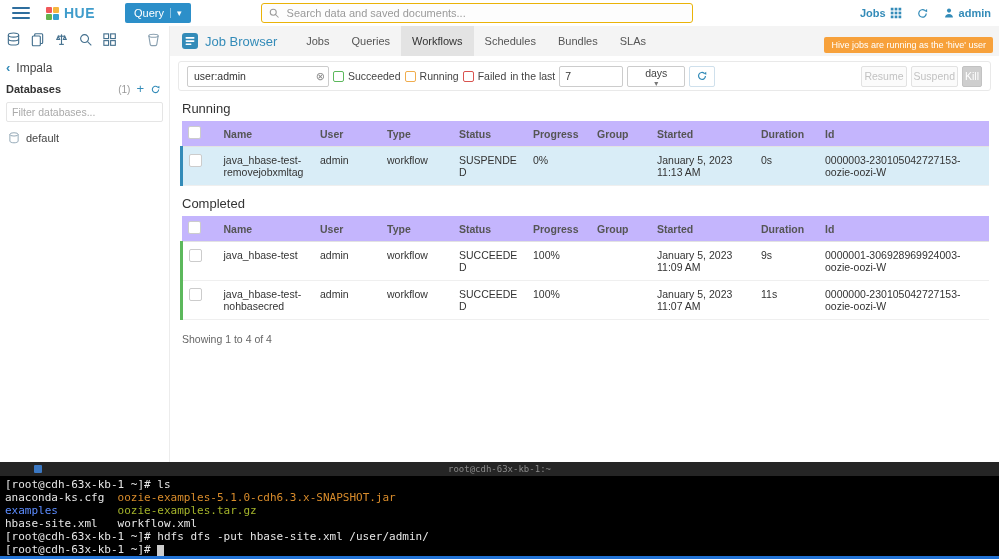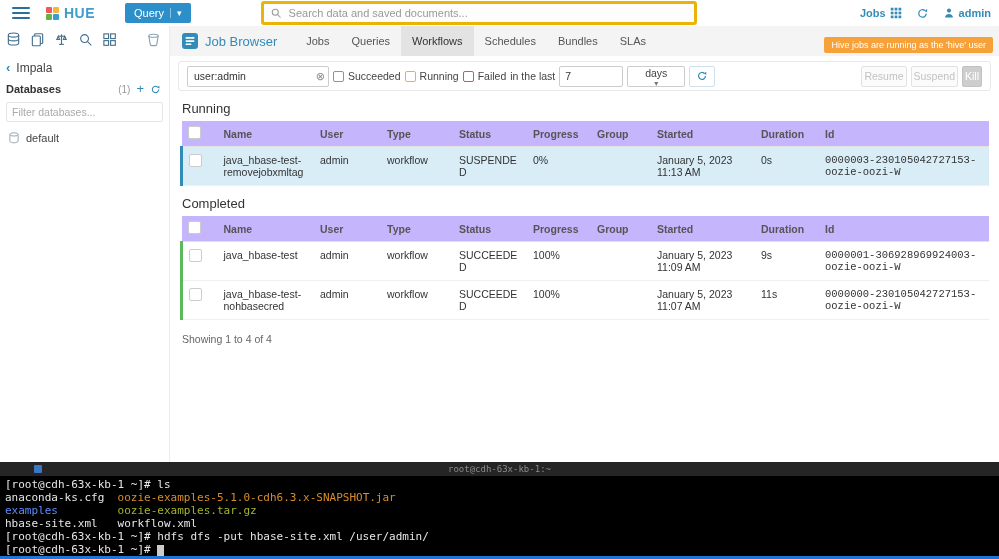--- a/index.html
+++ b/index.html
@@ -8,21 +8,21 @@
   .topbar{position:absolute;top:0;left:0;right:0;height:26px;background:#fff;display:flex;align-items:center;padding:0 8px;box-sizing:border-box;z-index:5;}
   .hamburger{width:18px;display:flex;flex-direction:column;gap:3px;cursor:pointer;margin-left:4px;}
   .hamburger span{height:2px;background:#2e6e9e;border-radius:1px;}
   .logo{display:flex;align-items:center;gap:5px;margin-left:16px;cursor:pointer;}
   .logo-dots{display:grid;grid-template-columns:6px 6px;grid-gap:1px;}
   .logo-dots i{width:6px;height:6px;border-radius:1px;display:block;}
   .ld1{background:#f0585a;} .ld2{background:#f6b53d;} .ld3{background:#63b34d;} .ld4{background:#35a0d0;}
   .logo-text{font-size:14px;font-weight:bold;color:#3f9ccb;letter-spacing:.5px;}
   .query-btn{margin-left:30px;height:20px;background:#2c8fc9;color:#fff;border:none;border-radius:2px;font-size:11px;display:flex;align-items:center;gap:6px;padding:0 9px;cursor:pointer;font-family:inherit;}
   .query-btn .caret{border-left:1px solid rgba(255,255,255,.45);padding-left:6px;font-size:9px;}
-  .search{margin-left:70px;width:418px;height:18px;border:3px solid #eab308;border-radius:3px;background:#fdfdfd;display:flex;align-items:center;padding:0 6px;gap:5px;}
+  .search{margin-left:70px;width:418px;height:18px;border:1px solid #eab308;border-radius:3px;background:#fdfdfd;display:flex;align-items:center;padding:0 6px;gap:5px;}
   .search input{border:none;outline:none;background:transparent;flex:1;font-size:11px;color:#666;font-family:inherit;}
   .search input::placeholder{color:#9a9a9a;}
   .top-right{margin-left:auto;display:flex;align-items:center;gap:14px;color:#338bb8;font-size:11px;font-weight:bold;}
   .top-link{display:flex;align-items:center;gap:4px;cursor:pointer;}
   
   .sidebar{position:absolute;top:26px;left:0;width:170px;height:436px;background:#fff;border-right:1px solid #ececec;box-sizing:border-box;}
   .side-icons{display:flex;align-items:center;gap:9px;padding:6px 8px 6px 6px;}
   .side-icons .sp{margin-left:auto;}
   .sic{fill:none;stroke:#44708e;stroke-width:1.2;}
   .sicg{fill:none;stroke:#8aa0b0;stroke-width:1.2;}
@@ -59,21 +59,21 @@
   .refresh-btn{width:26px;height:21px;border:1px solid #cfe0ec;background:#fff;border-radius:2px;display:flex;align-items:center;justify-content:center;cursor:pointer;}
   .action-btns{margin-left:auto;display:flex;gap:4px;}
   .abtn{height:21px;padding:0 2px;border:1px solid #e2e2e2;background:#fbfbfb;color:#c2c2c2;font-size:10.5px;border-radius:2px;font-family:inherit;cursor:default;}
   .abtn.kill{background:#cecece;border-color:#c2c2c2;color:#fff;}
   .section-title{font-size:13px;color:#333;margin:10px 12px 5px;}
   table.jobs{width:calc(100% - 20px);margin:0 10px;border-collapse:collapse;table-layout:fixed;font-size:10.5px;}
   table.jobs th{background:#c4b5fd;color:#555;text-align:left;padding:5px 6px;border-bottom:1px solid #e2e2e2;font-weight:bold;}
   table.jobs td{padding:7px 6px;color:#333;border-bottom:1px solid #efefef;vertical-align:top;word-break:break-word;}
   .col-cb{width:24px;} .col-user{width:55px;} .col-type{width:60px;} .col-status{width:62px;}
   .col-prog{width:52px;} .col-group{width:48px;} .col-start{width:92px;} .col-dur{width:52px;} .col-id{width:158px;}
-  td.id-cell{word-break:break-all;font-family:Liberation Mono, monospace;}
+  td.id-cell{word-break:break-all;}
   tr.running-row td{background:#d9edf7;}
   tr.running-row td:first-child{border-left:3px solid #338bb8;}
   tr.done-row td:first-child{border-left:3px solid #5cb85c;}
   .rowcb{width:11px;height:11px;border:1px solid #ccc;border-radius:2px;background:#fff;display:inline-block;}
   .showing{font-size:10.5px;color:#666;margin:13px 12px;}
   
   .terminal{position:absolute;left:0;top:462px;width:100%;height:97px;background:#000;}
   .term-titlebar{height:14px;background:#252525;display:flex;align-items:center;justify-content:center;position:relative;}
   .term-ico{position:absolute;left:34px;top:3px;width:8px;height:8px;background:#3b78c3;border-radius:1px;}
   .term-title{color:#8b8b8b;font-size:9px;font-family:"DejaVu Sans Mono",monospace;}

